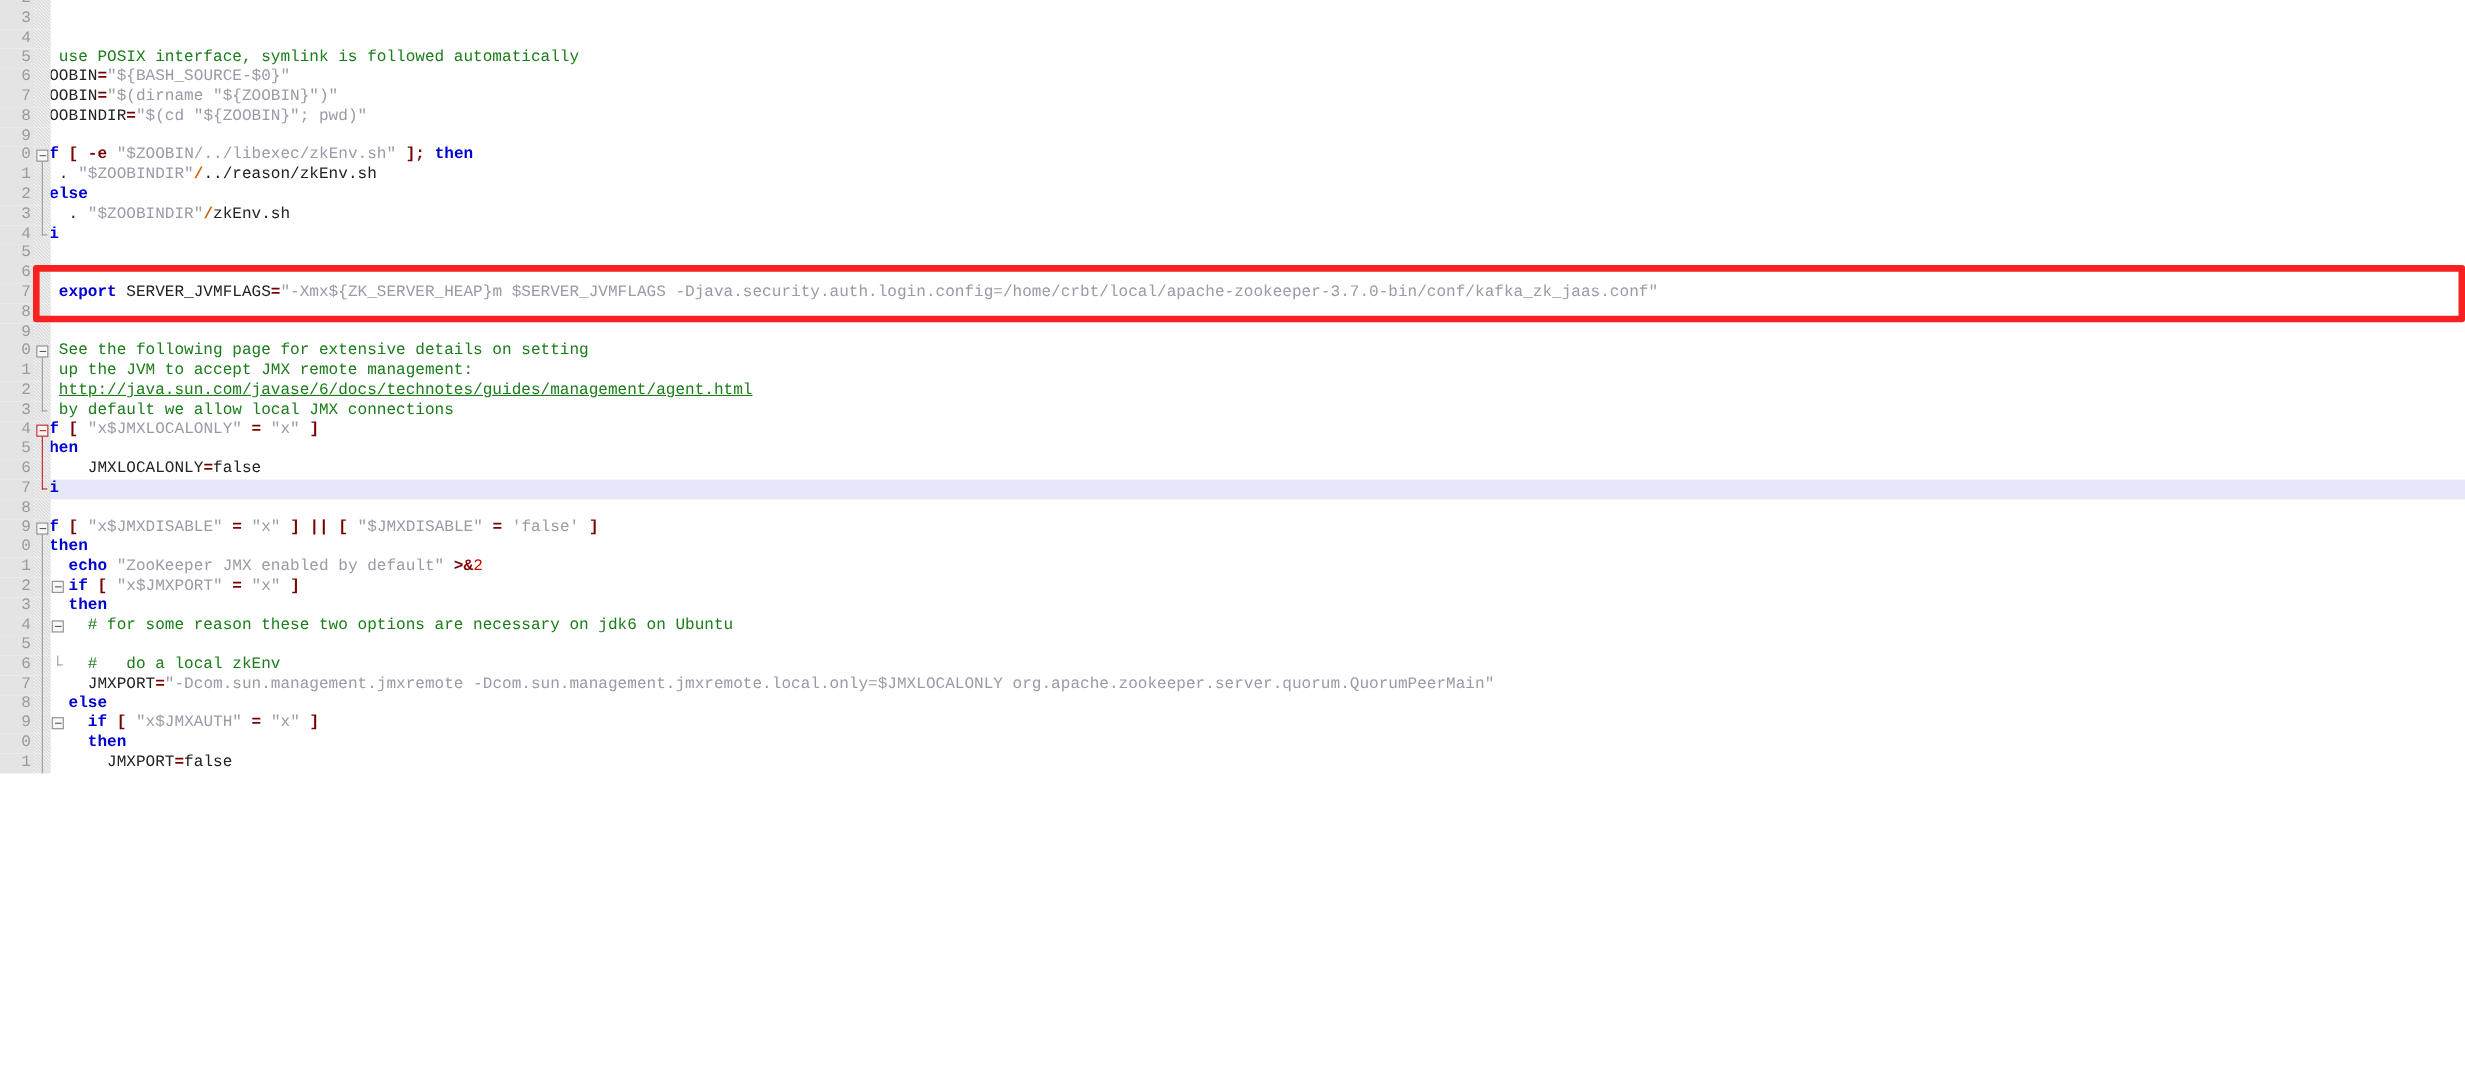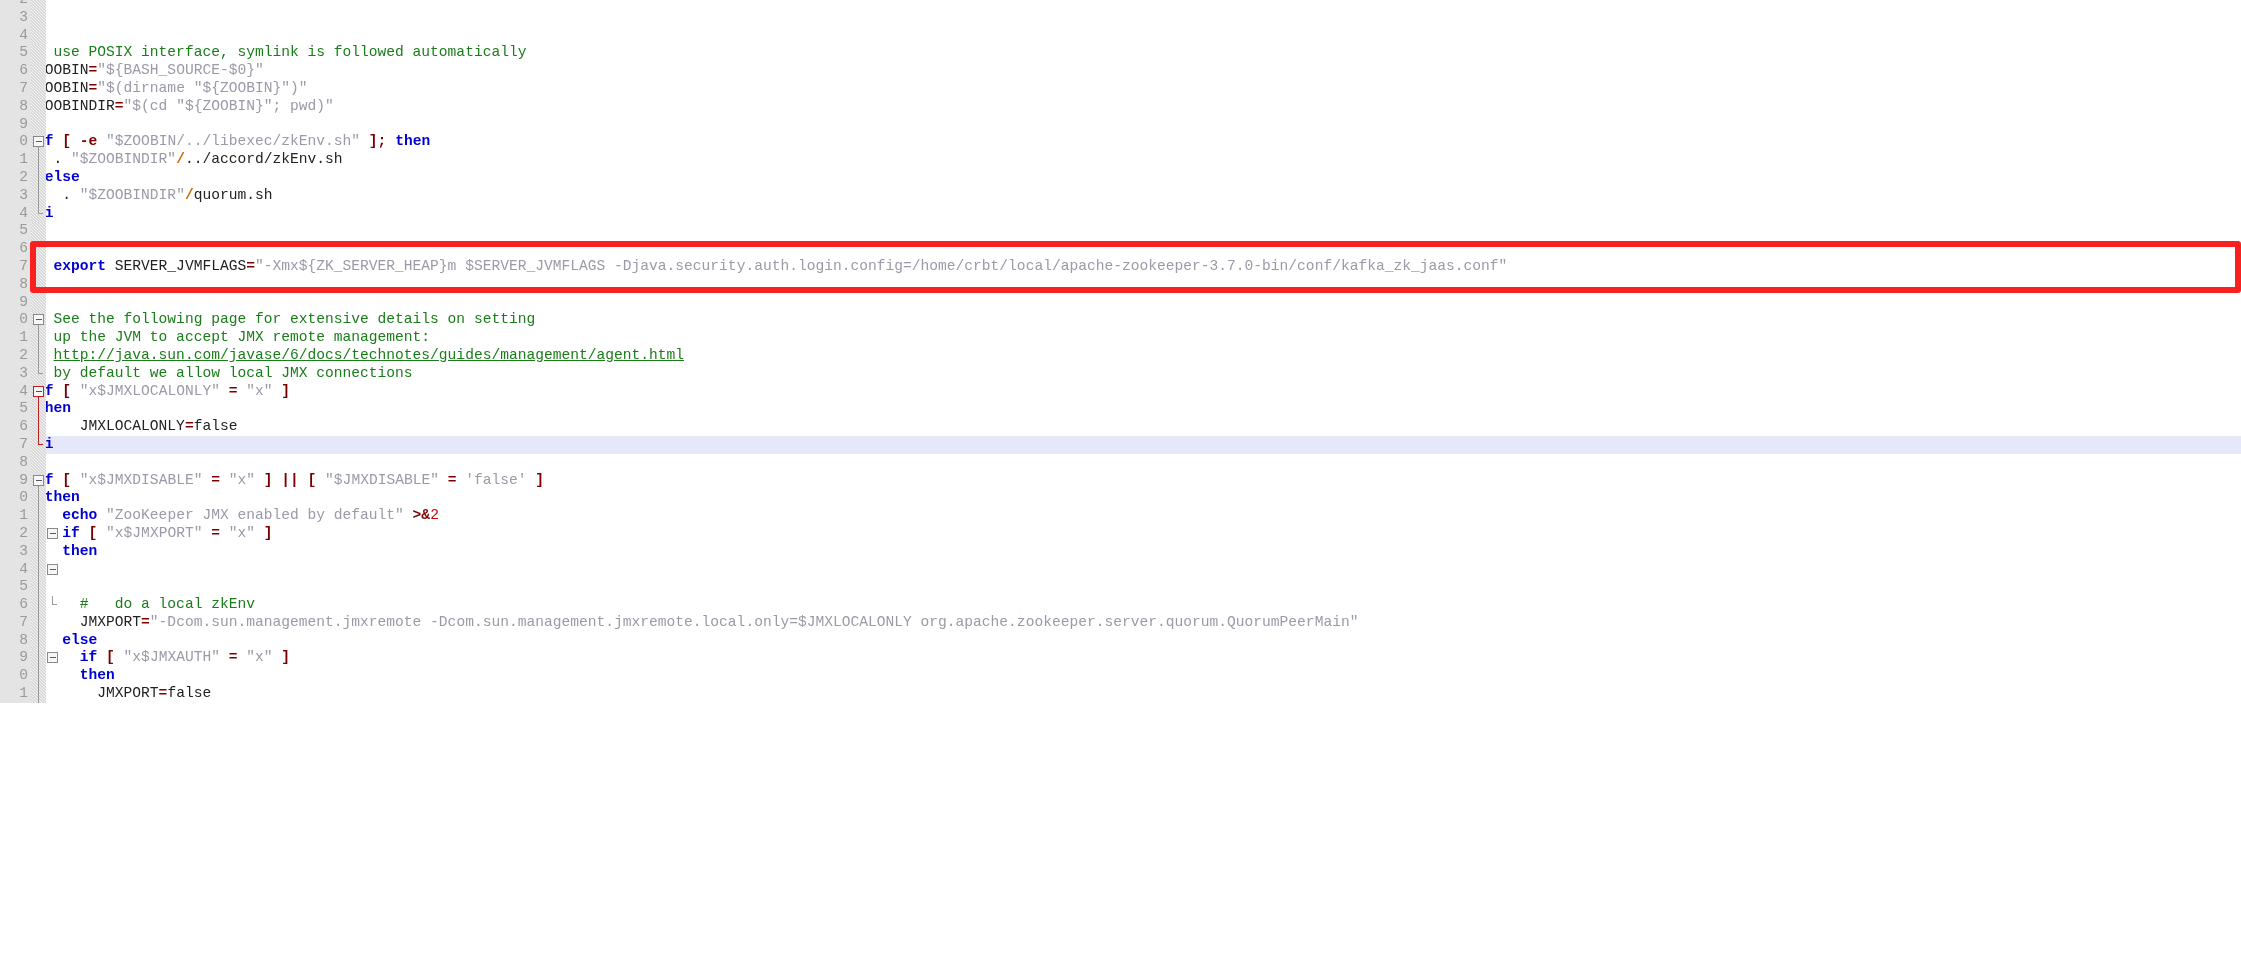--- a/index.html
+++ b/index.html
@@ -155,44 +155,44 @@
   <div id="rows" style="position: absolute; left: 0px; top: -9px; width: 2241px;">
       <div class="row"><div class="gutter">2</div><div class="foldstrip"></div><div class="code"><span class="cmt">#</span></div></div>
       <div class="row"><div class="gutter">3</div><div class="foldstrip"></div><div class="code"></div></div>
       <div class="row"><div class="gutter">4</div><div class="foldstrip"></div><div class="code"></div></div>
       <div class="row"><div class="gutter">5</div><div class="foldstrip"></div><div class="code"><span class="cmt"># use POSIX interface, symlink is followed automatically</span></div></div>
       <div class="row"><div class="gutter">6</div><div class="foldstrip"></div><div class="code"><span class="plain">ZOOBIN</span><span class="op">=</span><span class="str">"${BASH_SOURCE-$0}"</span></div></div>
       <div class="row"><div class="gutter">7</div><div class="foldstrip"></div><div class="code"><span class="plain">ZOOBIN</span><span class="op">=</span><span class="str">"$(dirname "${ZOOBIN}")"</span></div></div>
       <div class="row"><div class="gutter">8</div><div class="foldstrip"></div><div class="code"><span class="plain">ZOOBINDIR</span><span class="op">=</span><span class="str">"$(cd "${ZOOBIN}"; pwd)"</span></div></div>
       <div class="row"><div class="gutter">9</div><div class="foldstrip"></div><div class="code"></div></div>
       <div class="row"><div class="gutter">0</div><div class="foldstrip"></div><div class="foldline" style="top: 9px; height: 9px;"></div><div class="foldbox"></div><div class="code"><span class="kw">if</span><span class="plain"> </span><span class="op">[</span><span class="plain"> </span><span class="op">-e</span><span class="plain"> </span><span class="str">"$ZOOBIN/../libexec/zkEnv.sh"</span><span class="plain"> </span><span class="op">];</span><span class="plain"> </span><span class="kw">then</span></div></div>
-      <div class="row"><div class="gutter">1</div><div class="foldstrip"></div><div class="foldline"></div><div class="code"><span class="plain">  . </span><span class="str">"$ZOOBINDIR"</span><span class="slash">/</span><span class="plain">../accord/zkEnv.sh</span></div></div>
+      <div class="row"><div class="gutter">1</div><div class="foldstrip"></div><div class="foldline"></div><div class="code"><span class="plain">  . </span><span class="str">"$ZOOBINDIR"</span><span class="slash">/</span><span class="plain">../reason/zkEnv.sh</span></div></div>
       <div class="row"><div class="gutter">2</div><div class="foldstrip"></div><div class="foldline"></div><div class="code"><span class="kw"> else</span></div></div>
-      <div class="row"><div class="gutter">3</div><div class="foldstrip"></div><div class="foldline"></div><div class="code"><span class="plain">   . </span><span class="str">"$ZOOBINDIR"</span><span class="slash">/</span><span class="plain">quorum.sh</span></div></div>
+      <div class="row"><div class="gutter">3</div><div class="foldstrip"></div><div class="foldline"></div><div class="code"><span class="plain">   . </span><span class="str">"$ZOOBINDIR"</span><span class="slash">/</span><span class="plain">zkEnv.sh</span></div></div>
       <div class="row"><div class="gutter">4</div><div class="foldstrip"></div><div class="foldline end"></div><div class="code"><span class="kw">fi</span></div></div>
       <div class="row"><div class="gutter">5</div><div class="foldstrip"></div><div class="code"></div></div>
       <div class="row"><div class="gutter">6</div><div class="foldstrip"></div><div class="code"></div></div>
       <div class="row"><div class="gutter">7</div><div class="foldstrip"></div><div class="code"><span class="plain">  </span><span class="kw">export</span><span class="plain"> SERVER_JVMFLAGS</span><span class="op">=</span><span class="str">"-Xmx${ZK_SERVER_HEAP}m $SERVER_JVMFLAGS -Djava.security.auth.login.config=/home/crbt/local/apache-zookeeper-3.7.0-bin/conf/kafka_zk_jaas.conf"</span></div></div>
       <div class="row"><div class="gutter">8</div><div class="foldstrip"></div><div class="code"></div></div>
       <div class="row"><div class="gutter">9</div><div class="foldstrip"></div><div class="code"></div></div>
       <div class="row"><div class="gutter">0</div><div class="foldstrip"></div><div class="foldline" style="top: 9px; height: 9px;"></div><div class="foldbox"></div><div class="code"><span class="cmt"># See the following page for extensive details on setting</span></div></div>
       <div class="row"><div class="gutter">1</div><div class="foldstrip"></div><div class="foldline"></div><div class="code"><span class="cmt"># up the JVM to accept JMX remote management:</span></div></div>
       <div class="row"><div class="gutter">2</div><div class="foldstrip"></div><div class="foldline"></div><div class="code"><span class="cmt"># </span><span class="lnk">http://java.sun.com/javase/6/docs/technotes/guides/management/agent.html</span></div></div>
       <div class="row"><div class="gutter">3</div><div class="foldstrip"></div><div class="foldline end"></div><div class="code"><span class="cmt"># by default we allow local JMX connections</span></div></div>
       <div class="row"><div class="gutter">4</div><div class="foldstrip"></div><div class="foldline red" style="top: 9px; height: 9px;"></div><div class="foldbox red"></div><div class="code"><span class="kw">if</span><span class="plain"> </span><span class="op">[</span><span class="plain"> </span><span class="str">"x$JMXLOCALONLY"</span><span class="plain"> </span><span class="op">=</span><span class="plain"> </span><span class="str">"x"</span><span class="plain"> </span><span class="op">]</span></div></div>
       <div class="row"><div class="gutter">5</div><div class="foldstrip"></div><div class="foldline red"></div><div class="code"><span class="kw">then</span></div></div>
       <div class="row"><div class="gutter">6</div><div class="foldstrip"></div><div class="foldline red"></div><div class="code"><span class="plain">     JMXLOCALONLY</span><span class="op">=</span><span class="plain">false</span></div></div>
       <div class="row cur"><div class="gutter">7</div><div class="foldstrip"></div><div class="foldline end red"></div><div class="code"><span class="kw">fi</span></div></div>
       <div class="row"><div class="gutter">8</div><div class="foldstrip"></div><div class="code"></div></div>
       <div class="row"><div class="gutter">9</div><div class="foldstrip"></div><div class="foldline" style="top: 9px; height: 9px;"></div><div class="foldbox"></div><div class="code"><span class="kw">if</span><span class="plain"> </span><span class="op">[</span><span class="plain"> </span><span class="str">"x$JMXDISABLE"</span><span class="plain"> </span><span class="op">=</span><span class="plain"> </span><span class="str">"x"</span><span class="plain"> </span><span class="op">]</span><span class="plain"> </span><span class="op">||</span><span class="plain"> </span><span class="op">[</span><span class="plain"> </span><span class="str">"$JMXDISABLE"</span><span class="plain"> </span><span class="op">=</span><span class="plain"> </span><span class="str">'false'</span><span class="plain"> </span><span class="op">]</span></div></div>
       <div class="row"><div class="gutter">0</div><div class="foldstrip"></div><div class="foldline"></div><div class="code"><span class="kw"> then</span></div></div>
       <div class="row"><div class="gutter">1</div><div class="foldstrip"></div><div class="foldline"></div><div class="code"><span class="plain">   </span><span class="kw">echo</span><span class="plain"> </span><span class="str">"ZooKeeper JMX enabled by default"</span><span class="plain"> </span><span class="op">&gt;&amp;</span><span class="num">2</span></div></div>
       <div class="row"><div class="gutter">2</div><div class="foldstrip"></div><div class="foldline"></div><div class="foldbox" style="left: 47px;"></div><div class="code"><span class="plain">   </span><span class="kw">if</span><span class="plain"> </span><span class="op">[</span><span class="plain"> </span><span class="str">"x$JMXPORT"</span><span class="plain"> </span><span class="op">=</span><span class="plain"> </span><span class="str">"x"</span><span class="plain"> </span><span class="op">]</span></div></div>
       <div class="row"><div class="gutter">3</div><div class="foldstrip"></div><div class="foldline"></div><div class="code"><span class="kw">   then</span></div></div>
-      <div class="row"><div class="gutter">4</div><div class="foldstrip"></div><div class="foldline"></div><div class="foldbox" style="left: 47px;"></div></div>
+      <div class="row"><div class="gutter">4</div><div class="foldstrip"></div><div class="foldline"></div><div class="foldbox" style="left: 47px;"></div><div class="code"><span class="cmt">     # for some reason these two options are necessary on jdk6 on Ubuntu</span></div></div>
       <div class="row"><div class="gutter">5</div><div class="foldstrip"></div><div class="foldline"></div></div>
       <div class="row"><div class="gutter">6</div><div class="foldstrip"></div><div class="foldline"></div><div class="foldline end" style="left: 52px;"></div><div class="code"><span class="cmt">     #   do a local zkEnv</span></div></div>
       <div class="row"><div class="gutter">7</div><div class="foldstrip"></div><div class="foldline"></div><div class="code"><span class="plain">     JMXPORT</span><span class="op">=</span><span class="str">"-Dcom.sun.management.jmxremote -Dcom.sun.management.jmxremote.local.only=$JMXLOCALONLY org.apache.zookeeper.server.quorum.QuorumPeerMain"</span></div></div>
       <div class="row"><div class="gutter">8</div><div class="foldstrip"></div><div class="foldline"></div><div class="code"><span class="kw">   else</span></div></div>
       <div class="row"><div class="gutter">9</div><div class="foldstrip"></div><div class="foldline"></div><div class="foldbox" style="left: 47px;"></div><div class="code"><span class="plain">     </span><span class="kw">if</span><span class="plain"> </span><span class="op">[</span><span class="plain"> </span><span class="str">"x$JMXAUTH"</span><span class="plain"> </span><span class="op">=</span><span class="plain"> </span><span class="str">"x"</span><span class="plain"> </span><span class="op">]</span></div></div>
       <div class="row"><div class="gutter">0</div><div class="foldstrip"></div><div class="foldline"></div><div class="code"><span class="kw">     then</span></div></div>
       <div class="row"><div class="gutter">1</div><div class="foldstrip"></div><div class="foldline"></div><div class="code"><span class="plain">       JMXPORT</span><span class="op">=</span><span class="plain">false</span></div></div>
     </div>
   <div id="redbox" style="top: 241px; height: 51.8px;"></div>
 </div>

